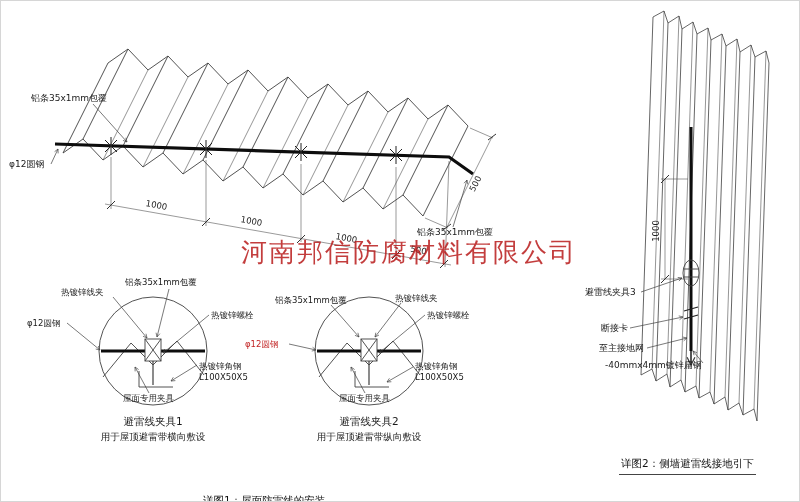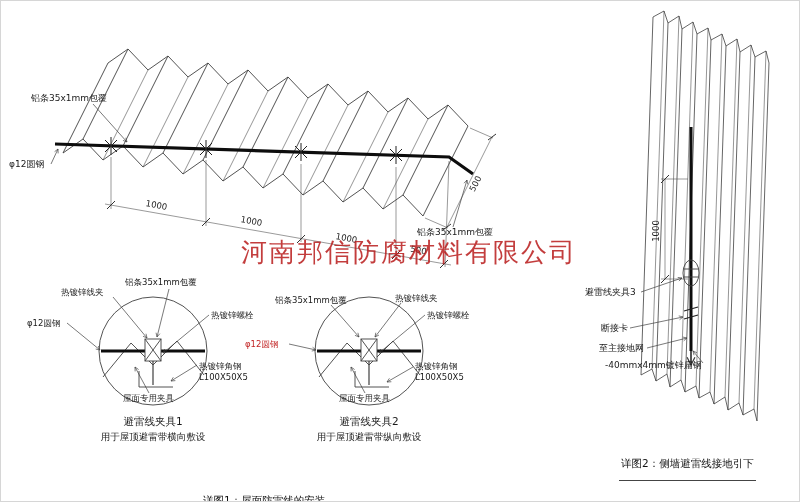--- a/index.html
+++ b/index.html
@@ -10,21 +10,21 @@
   svg text { fill:#1a1a1a; }
   .lbl  { font-size:9px; }
   .lbl-sm { font-size:8.5px; }
   .dim  { font-size:8.5px; fill:#222; }
   .ttl  { font-size:10.5px; }
   .sub  { font-size:9.5px; }
   .red  { fill:#c22525; }
   .watermark { position:absolute; left:240px; top:234px; font-size:26px; letter-spacing:2px;
                color:#b91c1c; opacity:.85; white-space:nowrap; }
   .caption { position:absolute; font-size:10.5px; color:#111; border-bottom:1px solid #444;
-             padding:0 2px 9px 2px; white-space:nowrap; }
+             padding:0 2px 3px 2px; white-space:nowrap; }
   #cap1 { left:200px; top:493px; }
   #cap2 { left:618px; top:456px; }
 </style>
 </head>
 <body>
 
 <div id="stage">
 
 <svg id="drawing" width="800" height="502" viewBox="0 0 800 502">
   <defs>

